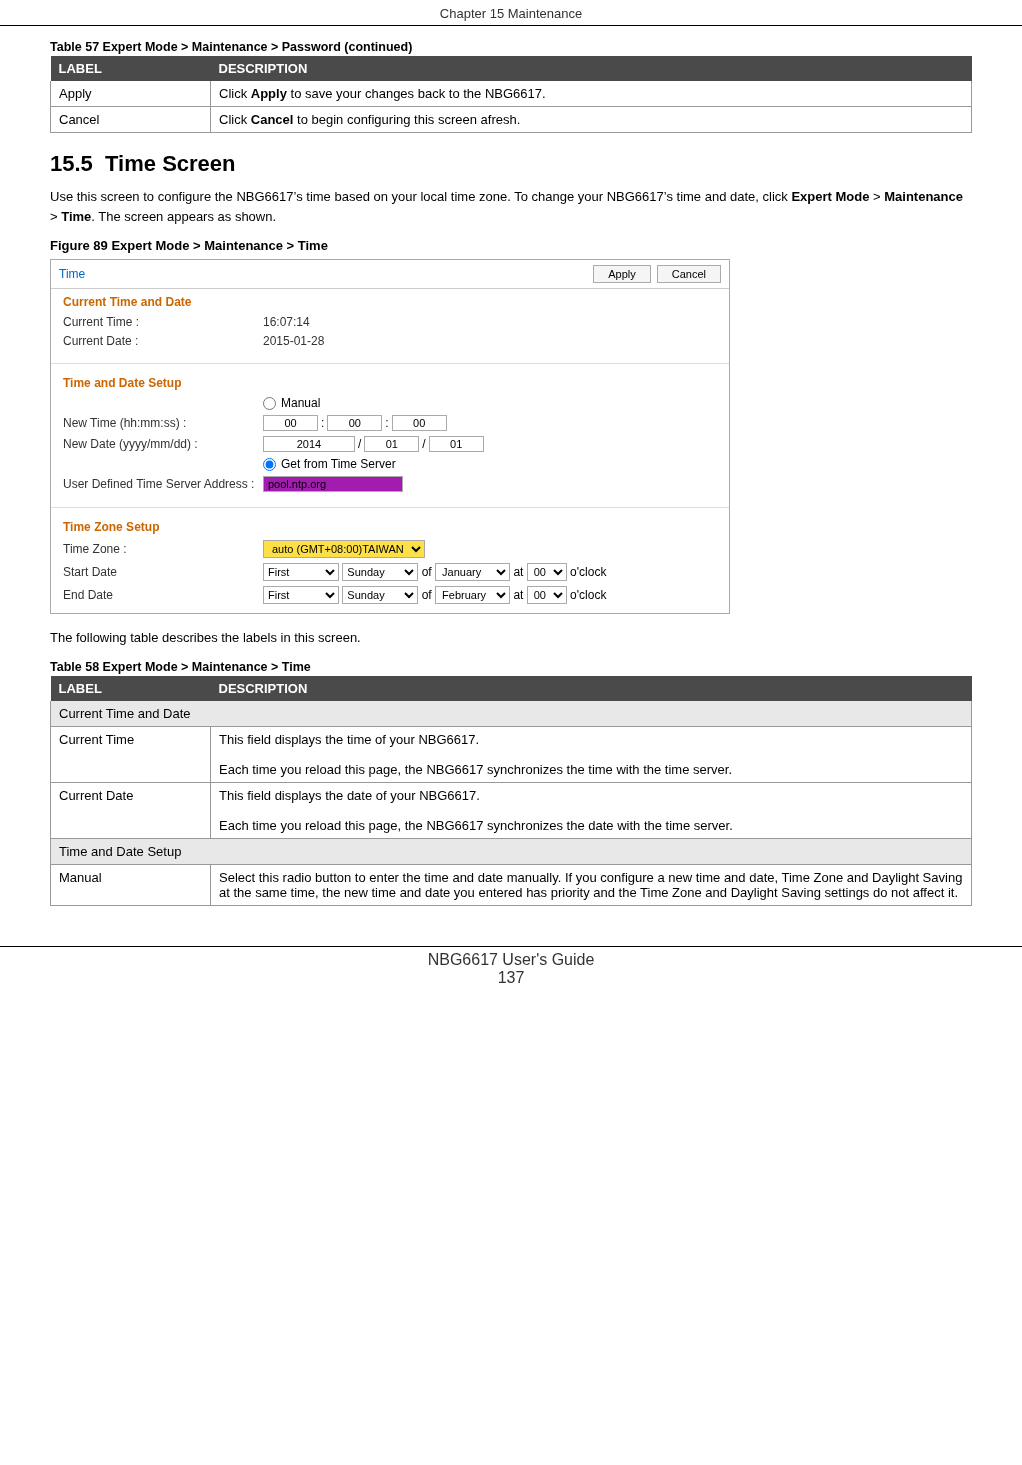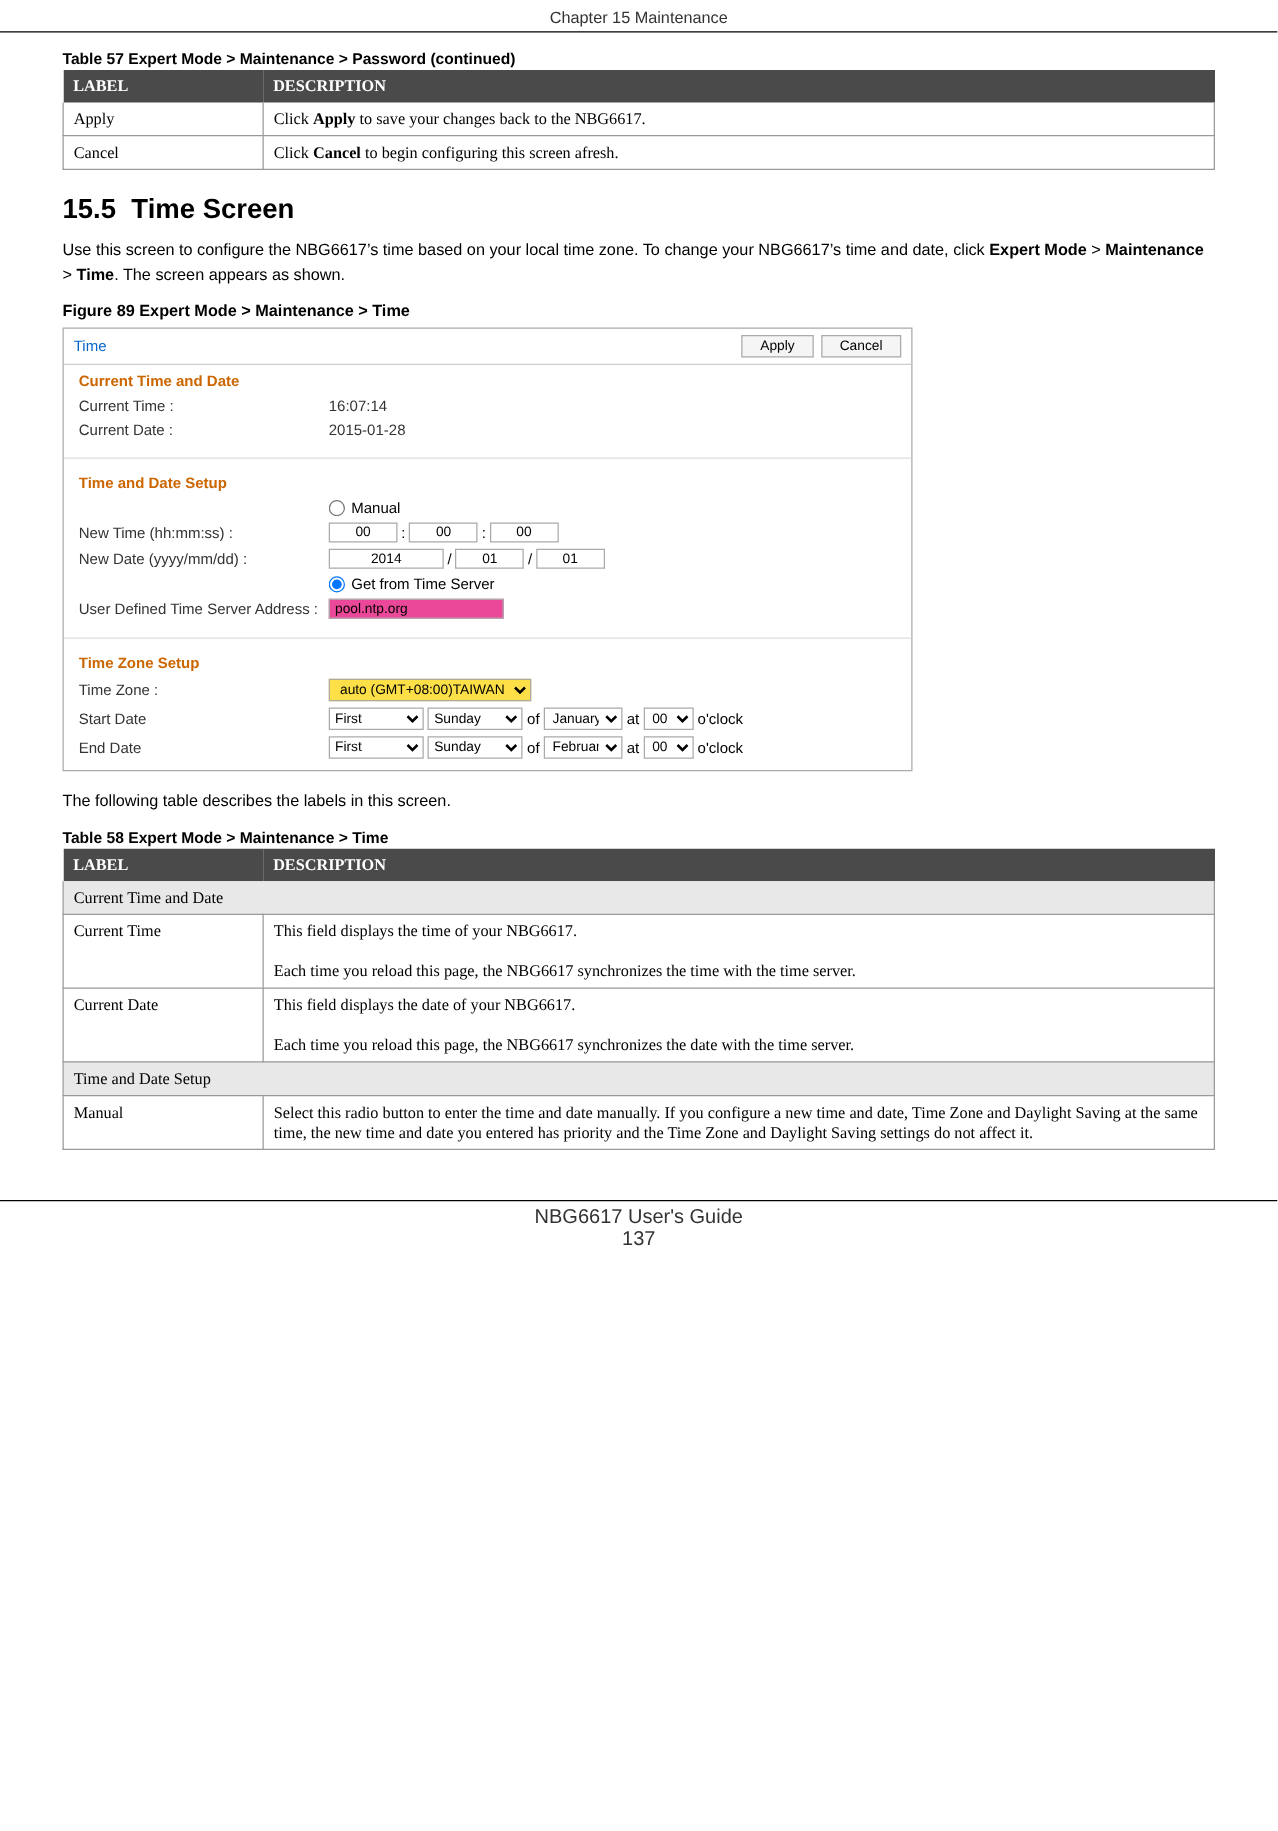--- a/index.html
+++ b/index.html
@@ -42,21 +42,20 @@
       font-weight: bold;
       margin-bottom: 2px;
       margin-top: 4px;
     }
 
     table.doc-table {
       width: 100%;
       border-collapse: collapse;
       font-size: 13px;
       margin-bottom: 10px;
-      font-family: Liberation Serif, serif;
     }
     table.doc-table th {
       background: #4a4a4a;
       color: #fff;
       text-align: left;
       padding: 5px 8px;
       font-weight: bold;
       font-size: 13px;
     }
     table.doc-table td {
@@ -173,21 +172,21 @@
       border: 1px solid #aaa;
       background: #fff;
       padding: 1px 4px;
       font-size: 11px;
       width: 92px;
       text-align: center;
     }
 
     .fig-input-ntp {
       border: 1px solid #aaa;
-      background: #ec4899;
+      background: #a21caf;
       padding: 1px 4px;
       font-size: 11px;
       width: 140px;
     }
 
     .fig-separator {
       margin: 0 3px;
     }
 
     .fig-divider {
@@ -217,21 +216,21 @@
       padding: 1px 0;
       font-size: 11px;
       width: 76px;
     }
 
     .fig-select-month {
       border: 1px solid #aaa;
       background: #fff;
       padding: 1px 2px;
       font-size: 11px;
-      width: 63px;
+      width: 75px;
     }
 
     .fig-select-hour {
       border: 1px solid #aaa;
       background: #fff;
       padding: 1px 2px;
       font-size: 11px;
       width: 40px;
     }
 

